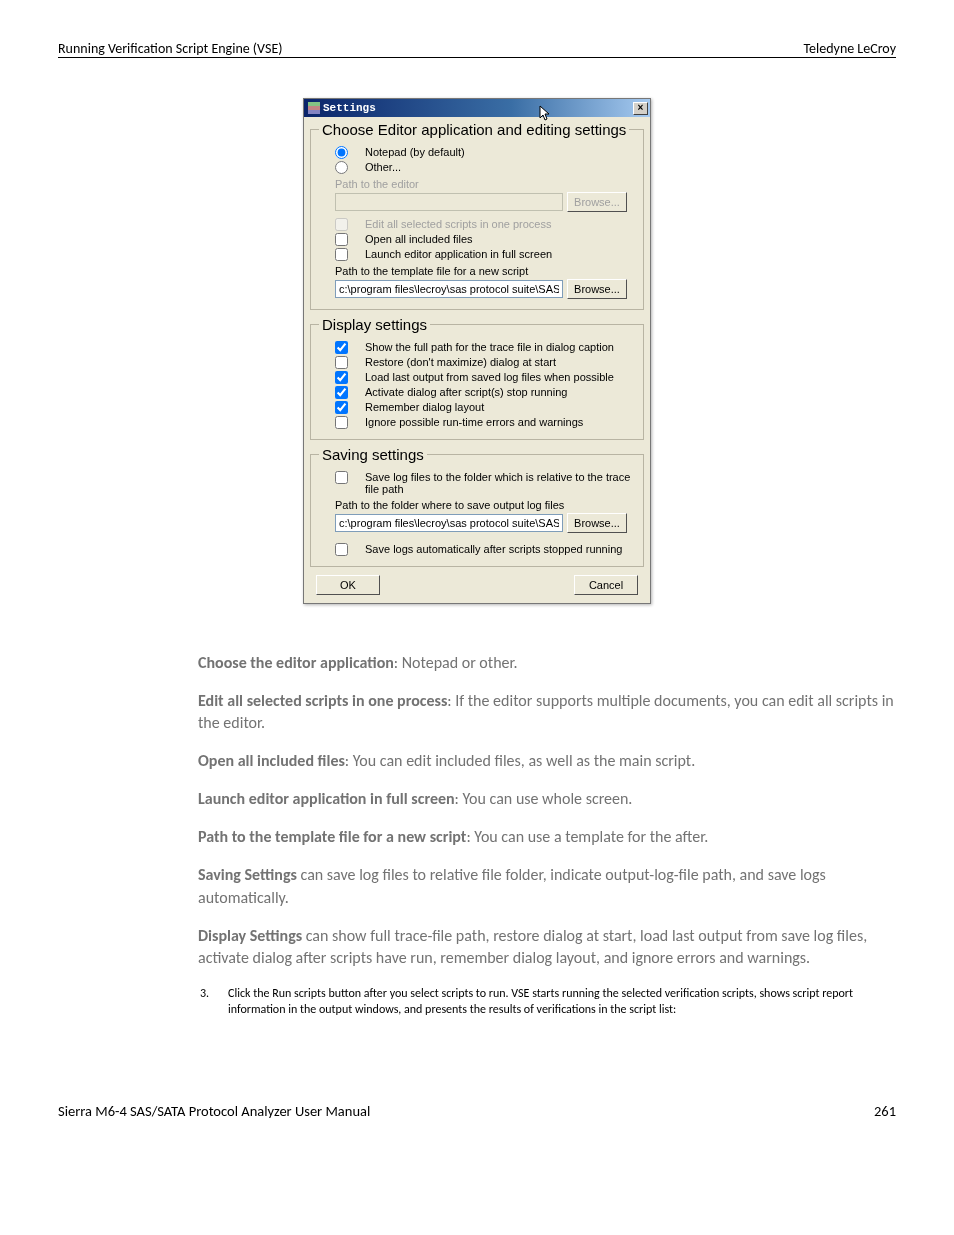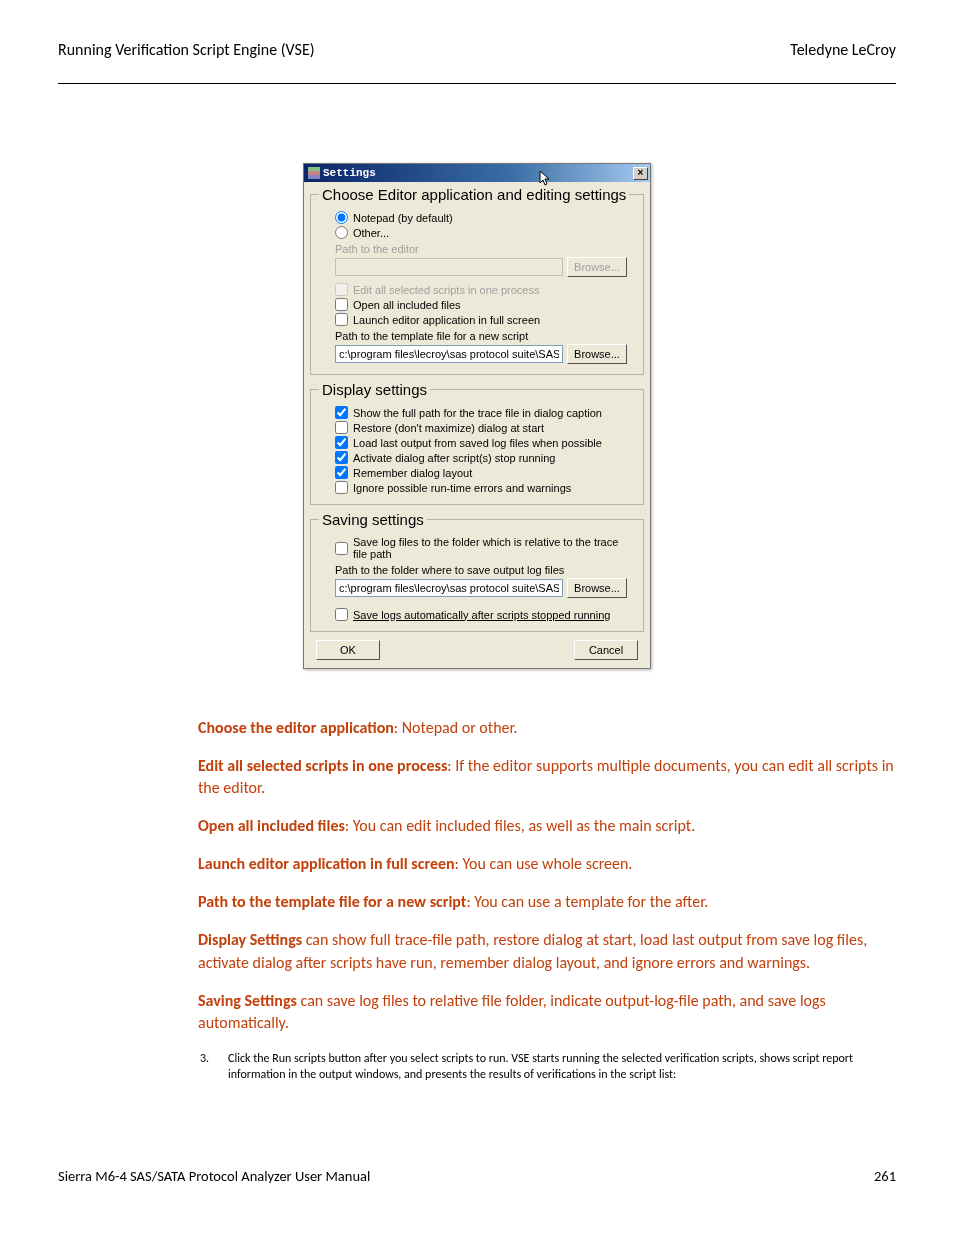--- a/index.html
+++ b/index.html
@@ -10,24 +10,24 @@
     background: #fff;
     color: #000;
     width: 954px;
   }
   .page {
     padding: 40px 58px 40px 58px;
   }
   .header {
     display: flex;
     justify-content: space-between;
-    font-size: 16px;
-    padding-bottom: 24px;
+    font-size: 14px;
+    padding-bottom: 0;
     border-bottom: 1px solid #000;
-    margin-bottom: 79px;
+    margin-bottom: 40px;
   }
   .dialog-wrap {
     display: flex;
     justify-content: center;
     margin-bottom: 48px;
   }
   .dialog {
     width: 348px;
     border: 1px solid #777;
     font-family: Tahoma, "MS Sans Serif", Arial, sans-serif;
@@ -81,22 +81,21 @@
     background: #ECE9D8;
   }
   fieldset.grp > legend {
     font-size: 15px;
     padding: 0 3px;
     color: #000;
     background: #ECE9D8;
   }
   .radio-row, .check-row {
     display: flex;
-    align-items: center;
-    gap: 5px;
+    gap: 17px;
     margin: 2px 0 2px 16px;
     font-size: 11px;
   }
   .check-row input[type=checkbox], .radio-row input[type=radio] {
     margin: 0;
     width: 13px; height: 13px;
   }
   .disabled-text { color: #A0A0A0; }
   .field-label {
     font-size: 11px;
@@ -143,21 +142,21 @@
     padding: 2px 6px 2px 6px;
     gap: 26px;
   }
   .button-row .spacer { flex: 1 1 auto; }
   .checks-block { margin-top: 6px; }
   .display-check { margin-left: 16px; }
   .content p {
     margin: 0 0 16px 0;
     font-size: 16px;
     line-height: 1.38;
-    color: #c2410c;
+    color: #737373;
   }
   .content p .b { font-weight: bold; }
   .content { padding-left: 140px; padding-right: 0; }
   ol.list3 {
     margin: 0 0 24px 0;
     padding-left: 24px;
     font-size: 12px;
     line-height: 1.38;
     list-style: none;
   }
@@ -280,43 +279,43 @@
           <legend>Saving settings</legend>
           <div class="check-row group-check-compact">
             <input type="checkbox" style="">
             <span>Save log files to the folder which is relative to the trace file path</span>
           </div>
           <div class="field-label">Path to the folder where to save output log files</div>
           <div class="input-row">
             <input class="text-field" type="text" value="c:\program files\lecroy\sas protocol suite\SAS" style="">
             <button class="win-btn">Browse...</button>
           </div>
-          <div class="check-row group-check-compact" style="margin-top:10px;text-decoration:underline;">
+          <div class="check-row group-check-compact" style="margin-top:10px;">
             <input type="checkbox" style="">
             <span>Save logs automatically after scripts stopped running</span>
           </div>
         </fieldset>
 
         <div class="button-row">
           <button class="win-btn" style="min-width:64px;">OK</button>
           <div class="spacer"></div>
           <button class="win-btn" style="min-width:64px;">Cancel</button>
         </div>
       </div>
     </div>
   </div>
 
   <div class="content">
     <p><span class="b">Choose the editor application</span><span>: Notepad or other.</span></p>
     <p><span class="b">Edit all selected scripts in one process</span><span>: If the editor supports multiple documents, you can edit all scripts in the editor.</span></p>
     <p><span class="b">Open all included files</span><span>: You can edit included files, as well as the main script.</span></p>
     <p><span class="b">Launch editor application in full screen</span><span>: You can use whole screen.</span></p>
     <p><span class="b">Path to the template file for a new script</span><span>: You can use a template for the after.</span></p>
+    <p><span class="b">Saving Settings</span><span> can save log files to relative file folder, indicate output-log-file path, and save logs automatically.</span></p>
     <p><span class="b">Display Settings</span><span> can show full trace-file path, restore dialog at start, load last output from save log files, activate dialog after scripts have run, remember dialog layout, and ignore errors and warnings.</span></p>
-    <p><span class="b">Saving Settings</span><span> can save log files to relative file folder, indicate output-log-file path, and save logs automatically.</span></p>
     <ol class="list3">
       <li data-marker="3.">
         <span>Click the </span><span class="b">Run scripts</span><span> button after you select scripts to run. VSE starts running the selected verification scripts, shows script report information in the output windows, and presents the results of verifications in the script list:</span>
       </li>
     </ol>
   </div>
 
   <div class="footer">
     <span>Sierra M6-4 SAS/SATA Protocol Analyzer User Manual</span>
     <span>261</span>

